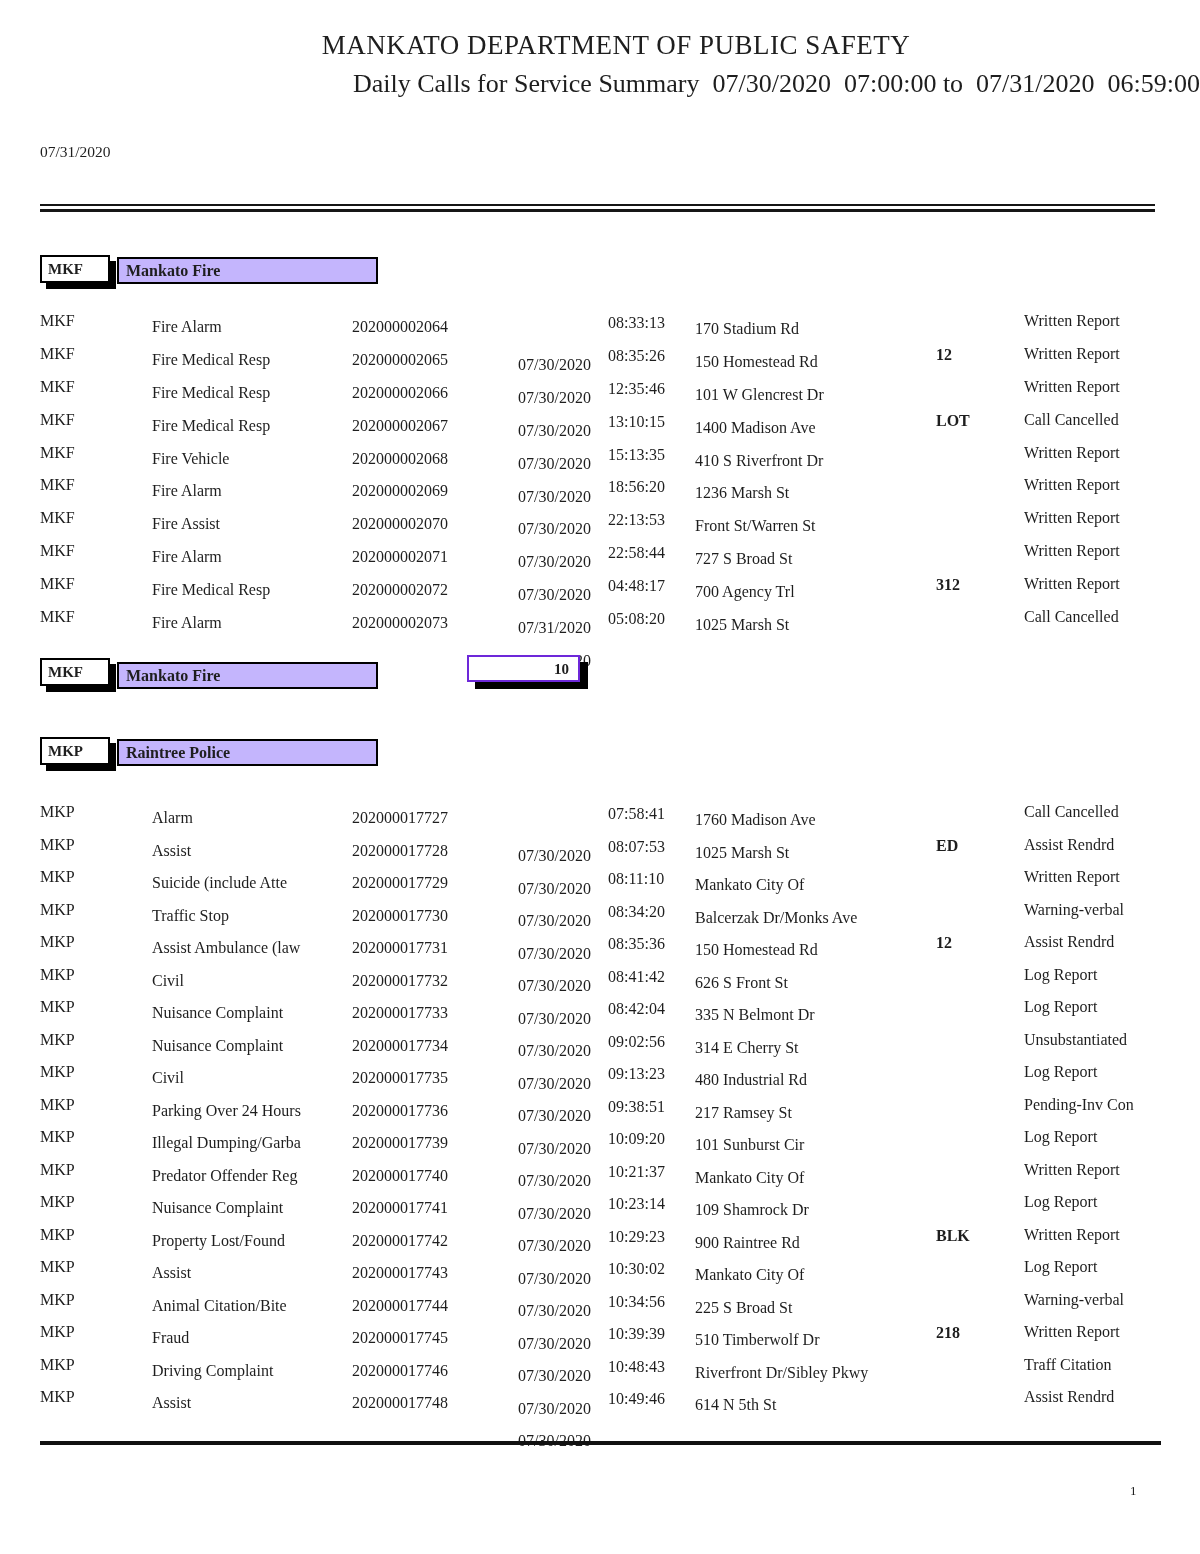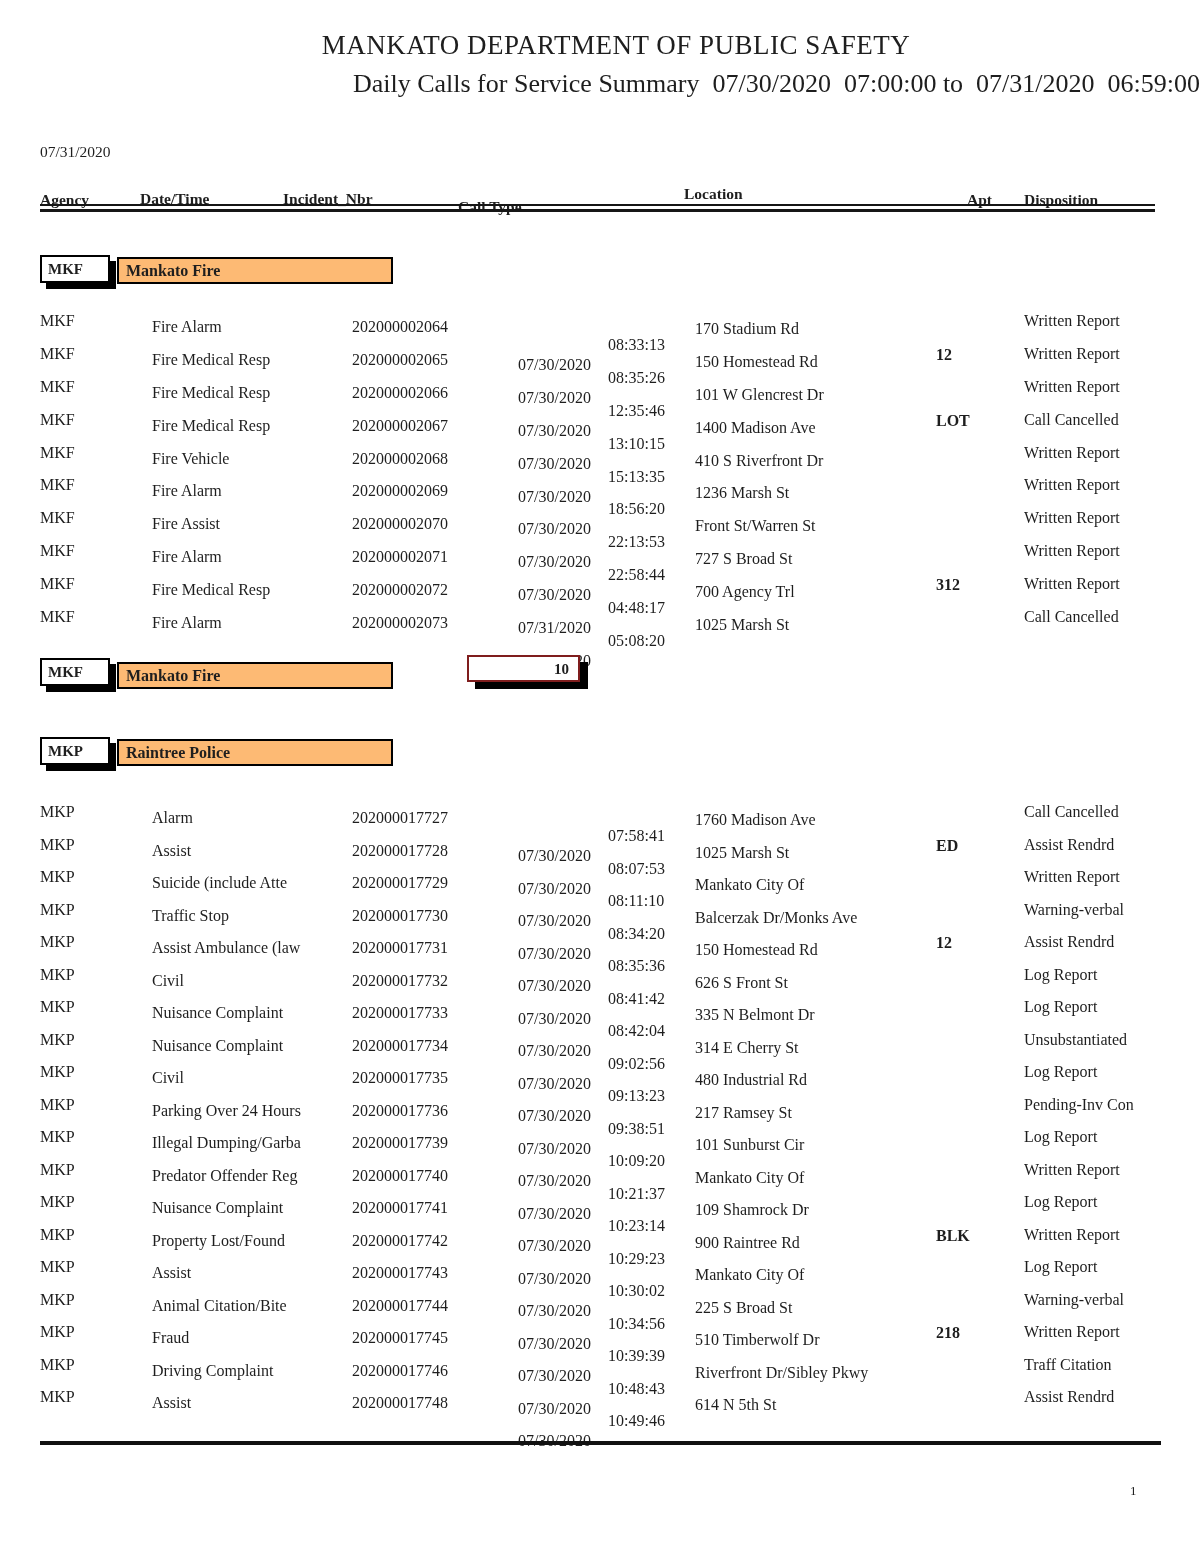--- a/index.html
+++ b/index.html
@@ -37,60 +37,51 @@
   }
   .page-number { position:absolute; top:1483px; left:1130px; font-size:13px; }
 
   .codebox {
     position:absolute; left:40px; width:60px; height:22px;
     border:2px solid #000; background:#fff; box-shadow:6px 6px 0 0 #000;
     font-weight:bold; font-size:15px; padding:2px 0 0 6px; line-height:20px;
   }
   .namebox {
     position:absolute; left:117px; width:250px; height:21px;
-    border:2px solid #000; background:#fdba74;
-    font-weight:bold; font-size:16px; padding:2px 15px 0 7px; line-height:20px;
+    border:2px solid #000; background:#c4b5fd;
+    font-weight:bold; font-size:16px; padding:2px 0 0 7px; line-height:20px;
   }
   .countbox {
     position:absolute; left:467px; width:100px; height:21px;
-    border:2px solid #7f1d1d; background:#fff; box-shadow:8px 7px 0 0 #000;
+    border:2px solid #6d28d9; background:#fff; box-shadow:8px 7px 0 0 #000;
     font-weight:bold; font-size:15px; text-align:right;
     padding:2px 9px 0 0; line-height:20px;
   }
 
   .rows { position:absolute; left:0; width:1200px; }
   .row { position:relative; height:var(--rh, 32.7px); }
   .c { position:absolute; font-size:16px; white-space:nowrap; }
   .c-agency { left:40px;   top:2px;  }
   .c-call   { left:152px;  top:8px;  }
   .c-inc    { left:352px;  top:8px;  }
   .c-date   { left:518px;  top:8px;margin-top:38px;  }
-  .c-time   { left:608px;  top:26px;  }
+  .c-time   { left:608px;  top:4px;  }
   .c-loc    { left:695px;  top:10px; }
   .c-apt    { left:936px;  top:3px; width:56px; text-align:left;font-weight:bold; }
   .c-disp   { left:1024px; top:2px;text-align:right;  }
 </style>
 </head>
 <body>
 
 <div class="page">
 
   <div class="title">MANKATO DEPARTMENT OF PUBLIC SAFETY</div>
   <div class="subtitle">Daily Calls for Service Summary  07/30/2020  07:00:00 to  07/31/2020  06:59:00</div>
   <div class="report-date">07/31/2020</div>
 
-  <div class="thead">
-    <span class="h h-agency">Agency</span>
-    <span class="h h-datetime">Date/Time</span>
-    <span class="h h-inc">Incident_Nbr</span>
-    <span class="h h-call">Call Type</span>
-    <span class="h h-loc">Location</span>
-    <span class="h h-apt">Apt</span>
-    <span class="h h-disp">Disposition</span>
-  </div>
   <div class="header-rule"></div>
 
   <div class="codebox" style="top:255px;">
     <span>MKF</span>
   </div>
   <div class="namebox" style="top:257px;">
     <span>Mankato Fire</span>
   </div>
 
   <div class="rows" id="rows-0" style="top:310px; --rh:32.9px;">

